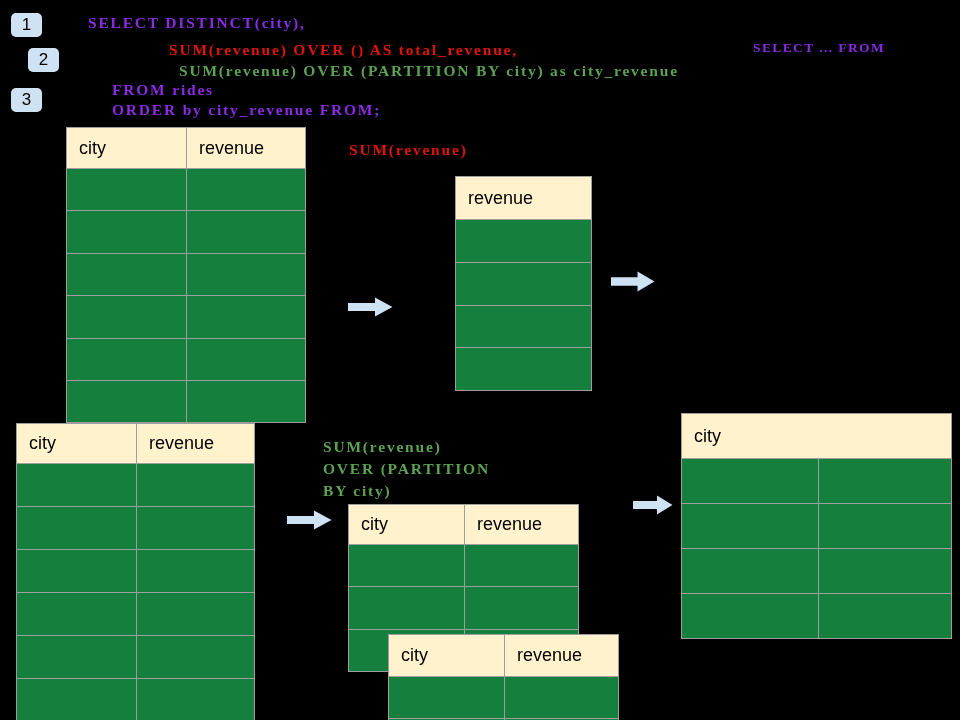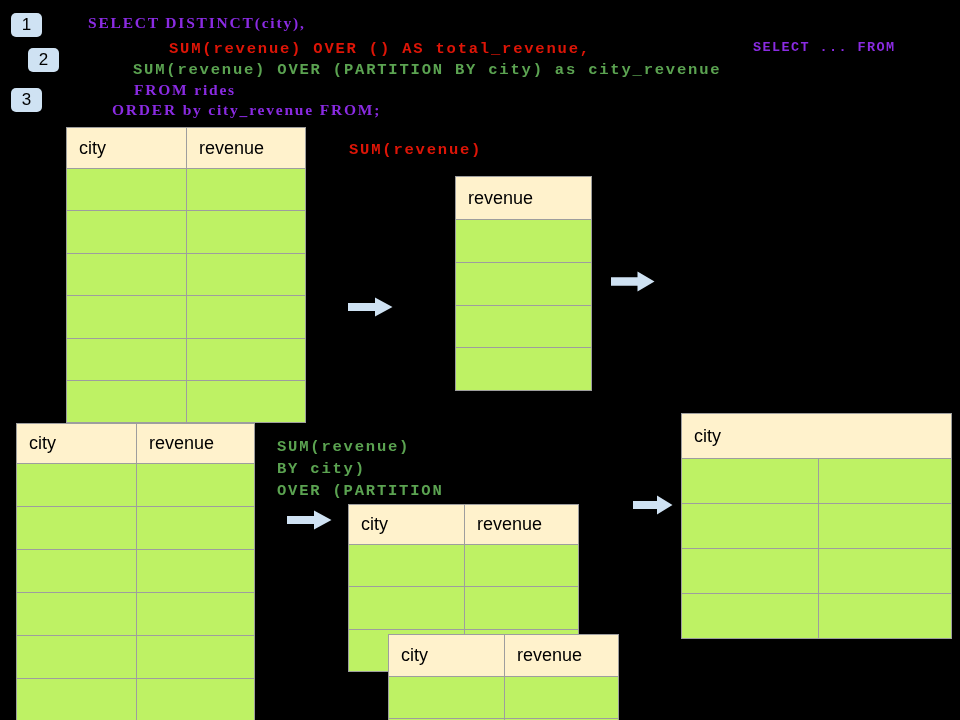--- a/index.html
+++ b/index.html
@@ -2,58 +2,58 @@
 <html style="--bg: #000000; --purple: #8A2BE2; --red: #DE1507; --green: #5BA351; --header: #FFF2CC; --border: #9E9E9E; --badge: #CFE2F3; --arrow: #CFE2F3;"><head>
 <meta charset="utf-8">
 <style>
   html,body{margin:0;padding:0;}
   body{
     width:960px;height:720px;position:relative;overflow:hidden;
     background:var(--bg,#000);
     font-family:"Liberation Sans",sans-serif;
   }
   
-  .c-purple{color:var(--purple);font-family:Liberation Serif, serif;}
+  .c-purple{color:var(--purple);}
   .c-red{color:var(--red);margin-left:36px;}
-  .c-green{color:var(--green);}
+  .c-green{color:var(--green);margin-left:46px;}
 
   
   .badge{
     position:absolute;width:31px;height:24px;border-radius:5px;
     background:var(--badge);color:#000;
     display:flex;align-items:center;justify-content:center;
     font-size:17px;font-family:"Liberation Sans",sans-serif;
   }
   #badge-1{left:11px;top:13px;}
   #badge-2{left:28px;top:48px;}
   #badge-3{left:11px;top:88px;}
 
   
   .mono{
-    font-family:Liberation Mono, monospace;font-weight:bold;
+    font-family:Liberation Serif, serif;font-weight:bold;
     font-size:15.5px;letter-spacing:1.8px;white-space:pre;
   }
   .sql-line{position:absolute;line-height:17px;}
   #sql-code .sql-line:nth-child(1){left:88px;top:14px;}
   #sql-code .sql-line:nth-child(2){left:133px;top:41px;}
   #sql-code .sql-line:nth-child(3){left:133px;top:62px;}
-  #sql-code .sql-line:nth-child(4){left:112px;top:81px;margin-left:22px;}
+  #sql-code .sql-line:nth-child(4){left:112px;top:81px;}
   #sql-code .sql-line:nth-child(5){left:112px;top:101px;}
 
   .note{position:absolute;}
   .note div{line-height:22px;}
   #note-total{left:313px;top:138px;}
   #note-total div{line-height:24px;}
   #note-partition{left:277px;top:436px;}
   #note-side{left:753px;top:38px;font-size:13.5px;letter-spacing:1.4px;}
   #note-side div{line-height:20px;}
 
   
   .tbl{
-    position:absolute;background:#bef264;box-sizing:border-box;
+    position:absolute;background:#15803d;box-sizing:border-box;
     border:1px solid var(--border);
   }
   .t-head{display:grid;grid-template-columns:var(--cols);height:var(--hh);background:var(--header);}
   .t-row{display:grid;grid-template-columns:var(--cols);height:var(--rh);border-top:1px solid var(--border);}
   .t-cell{display:flex;align-items:center;padding-left:12px;box-sizing:border-box;
     font-size:18px;color:#000;overflow:hidden;}
   .t-cell + .t-cell{border-left:1px solid var(--border);}
 
   #tbl-source-top{left:66px;top:127px;width:240px;--cols:119px 1fr;--hh:40px;--rh:41.4px;}
   #tbl-total-result{left:455px;top:176px;width:137px;--cols:1fr;--hh:42px;--rh:41.8px;}
@@ -74,21 +74,21 @@
 <body>
 
 <span class="badge" id="badge-1">1</span>
 <span class="badge" id="badge-2">2</span>
 <span class="badge" id="badge-3">3</span>
 
 <div id="sql-code" class="mono"><div class="sql-line c-purple">SELECT DISTINCT(city),</div><div class="sql-line c-red">SUM(revenue) OVER () AS total_revenue,</div><div class="sql-line c-green">SUM(revenue) OVER (PARTITION BY city) as city_revenue</div><div class="sql-line c-purple">FROM rides</div><div class="sql-line c-purple">ORDER by city_revenue FROM;</div></div>
 
 <div id="note-side" class="note mono c-purple"><div>SELECT ... FROM</div></div>
 <div id="note-total" class="note mono c-red"><div>SUM(revenue)</div></div>
-<div id="note-partition" class="note mono c-green"><div>SUM(revenue)</div><div>BY city)</div><div>OVER (PARTITION</div></div>
+<div id="note-partition" class="note mono c-green"><div>SUM(revenue)</div><div>OVER (PARTITION</div><div>BY city)</div></div>
 
 <div class="tbl" id="tbl-source-top">
     <div class="t-head">
       <div class="t-cell">city</div>
       <div class="t-cell">revenue</div>
     </div>
     <div class="t-row">
       <div class="t-cell"></div>
       <div class="t-cell"></div>
     </div>

